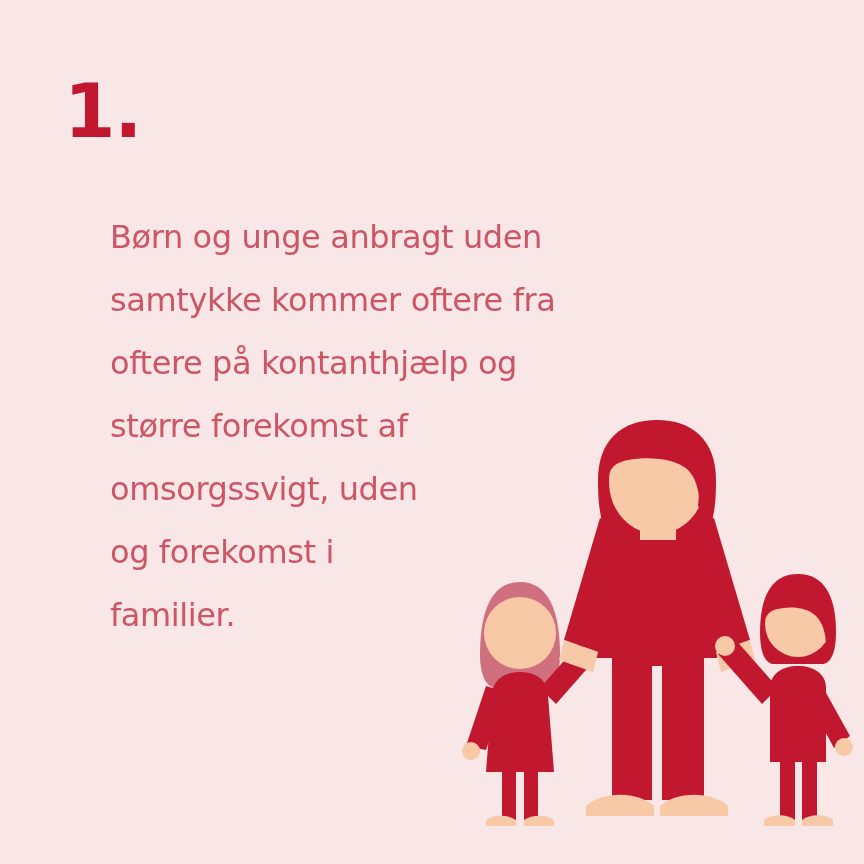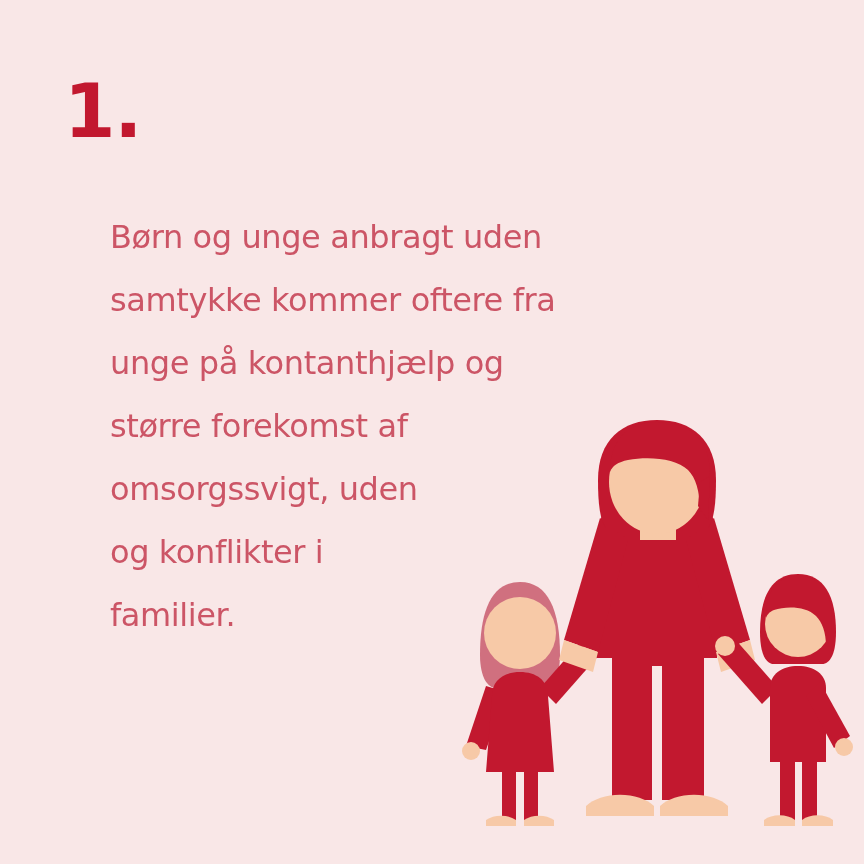--- a/index.html
+++ b/index.html
@@ -82,24 +82,24 @@
 
 <div id="slide">
 
   <div class="heading">
     <span class="heading-number">1.</span>
   </div>
 
   <div class="body-copy">
     <span class="body-line">Børn og unge anbragt uden</span>
     <span class="body-line">samtykke kommer oftere fra</span>
-    <span class="body-line">unge på kontanthjælp og</span>
+    <span class="body-line">oftere på kontanthjælp og</span>
     <span class="body-line">større forekomst af</span>
     <span class="body-line">omsorgssvigt, uden</span>
-    <span class="body-line">og konflikter i</span>
+    <span class="body-line">og forekomst i</span>
     <span class="body-line">familier.</span>
   </div>
 
   <div class="illustration">
     <svg viewBox="0 0 412 444" xmlns="http://www.w3.org/2000/svg" aria-hidden="true">
 
       <g>
 
         <path d="M54 272 L34 330 L14 326 L34 266 Z" fill="#C2182F"></path>
 

